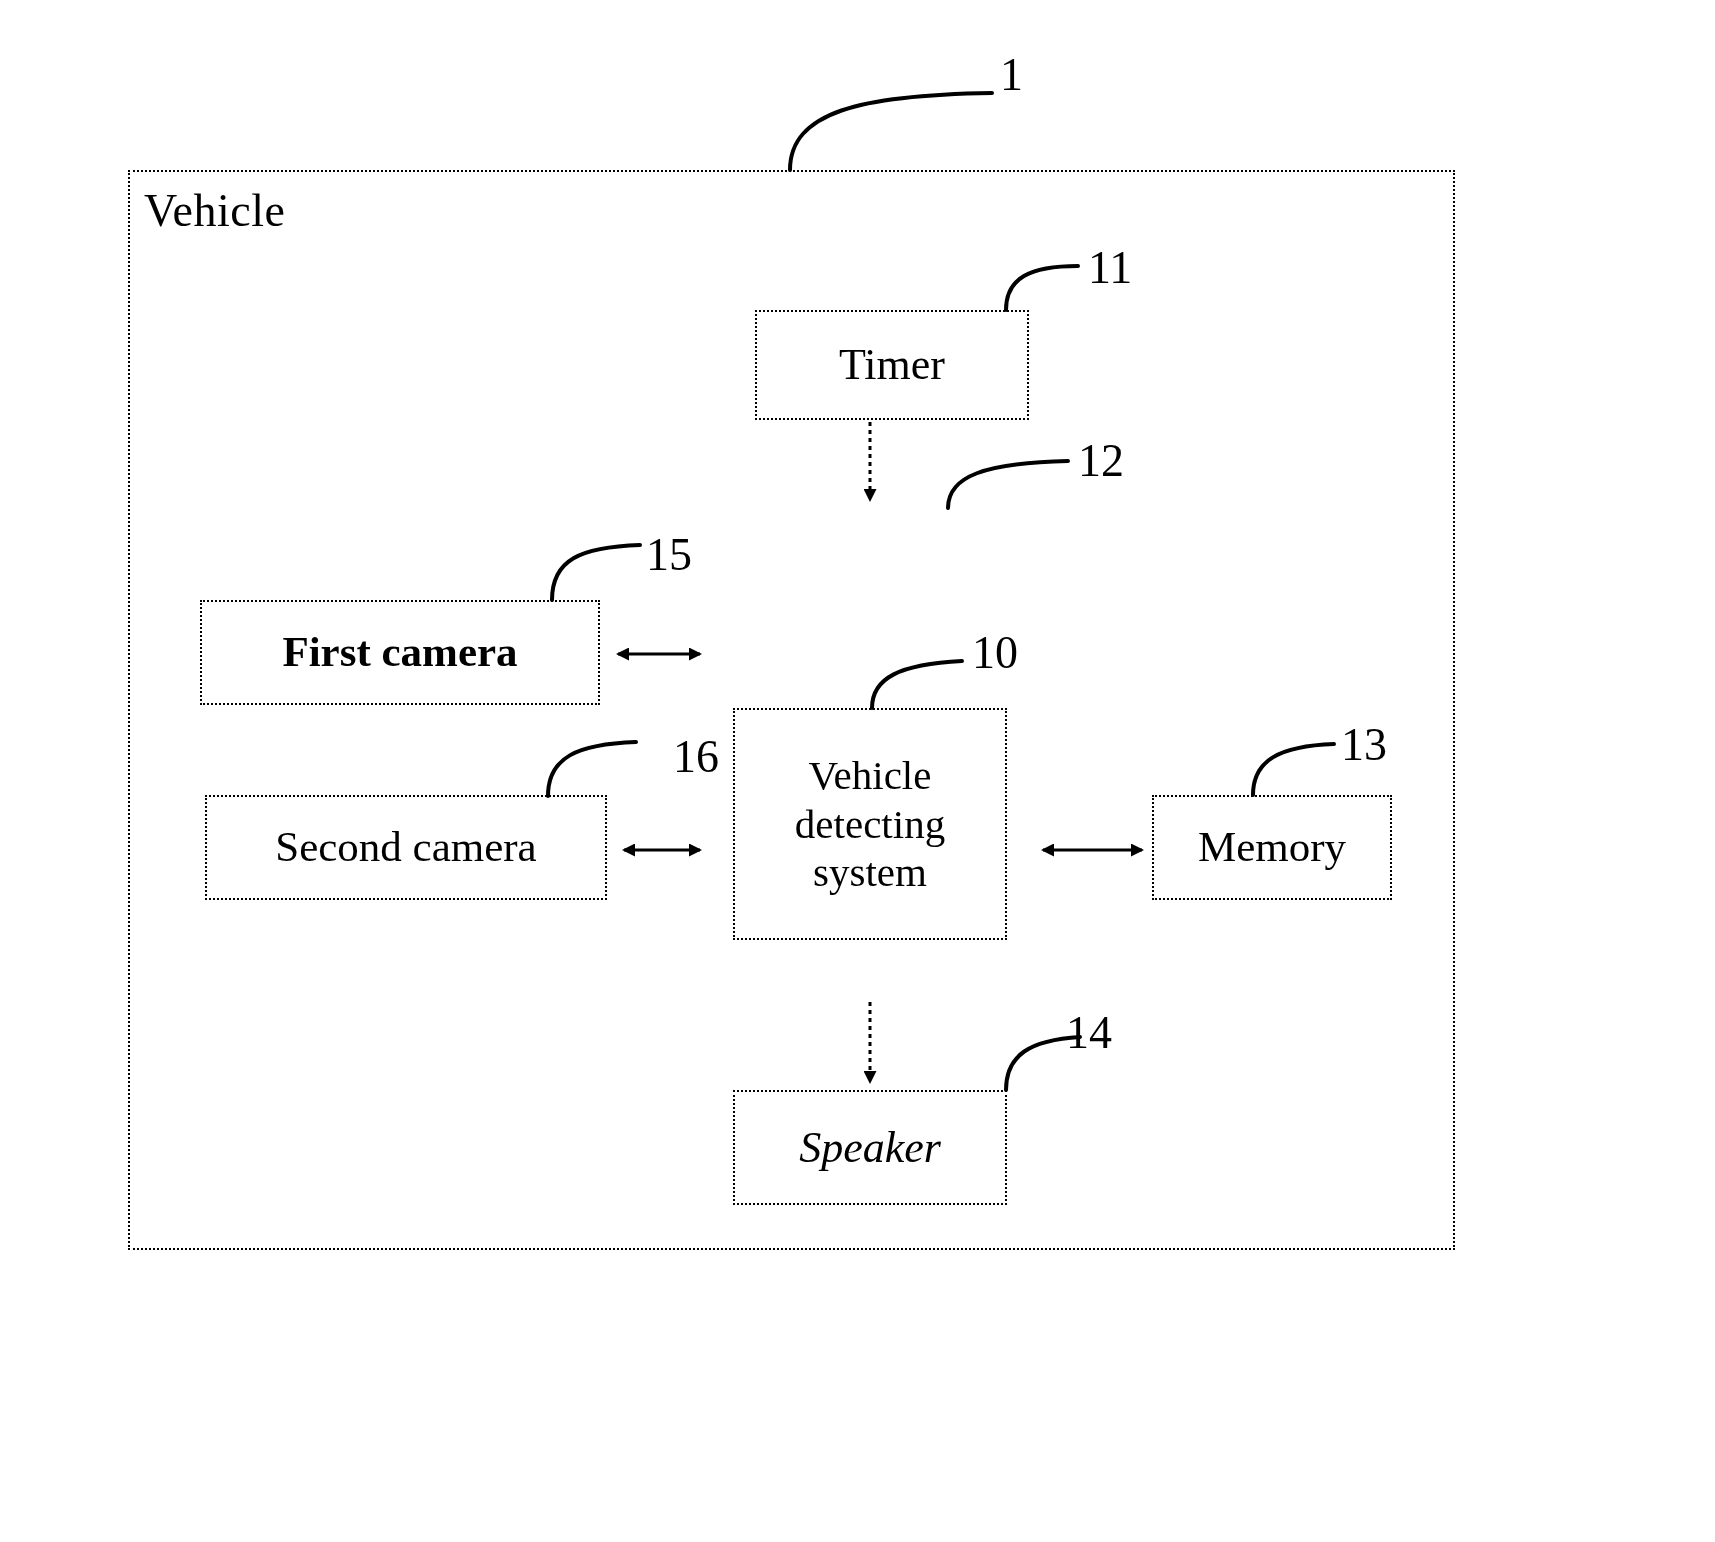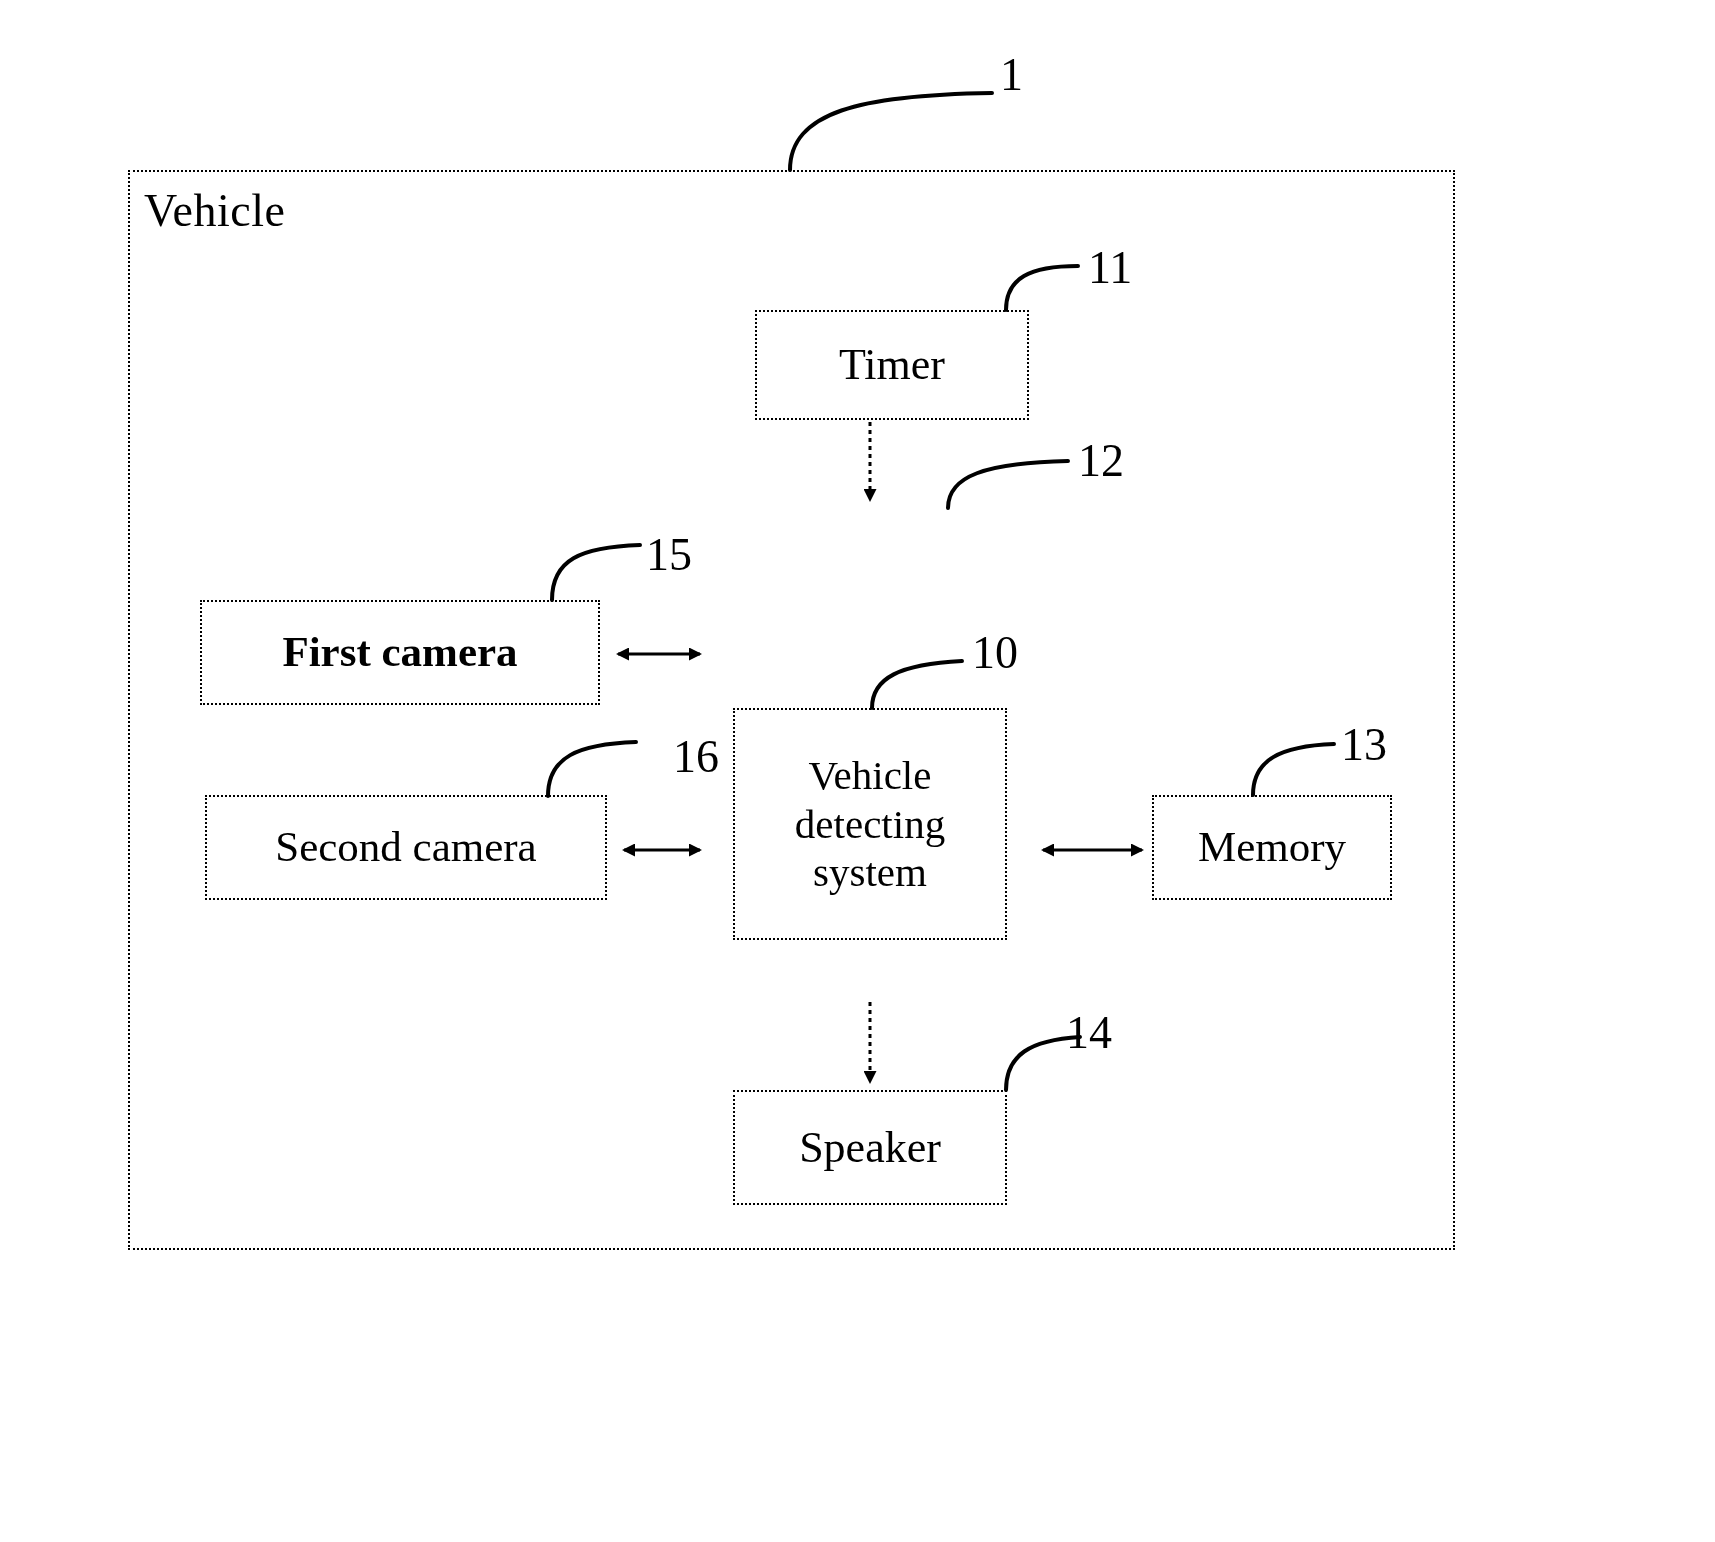--- a/index.html
+++ b/index.html
@@ -104,20 +104,21 @@
     width: 240px;
     height: 105px;
     font-size: 43px;
   }
   #speaker-box {
     left: 733px;
     top: 1090px;
     width: 274px;
     height: 115px;
     font-size: 44px;
+    font-style: italic;
   }
 
   
   .ref {
     position: absolute;
     font-size: 46px;
     line-height: 1;
   }
   #ref-1   { left: 1000px; top: 52px;  }
   #ref-11  { left: 1088px; top: 245px; }

